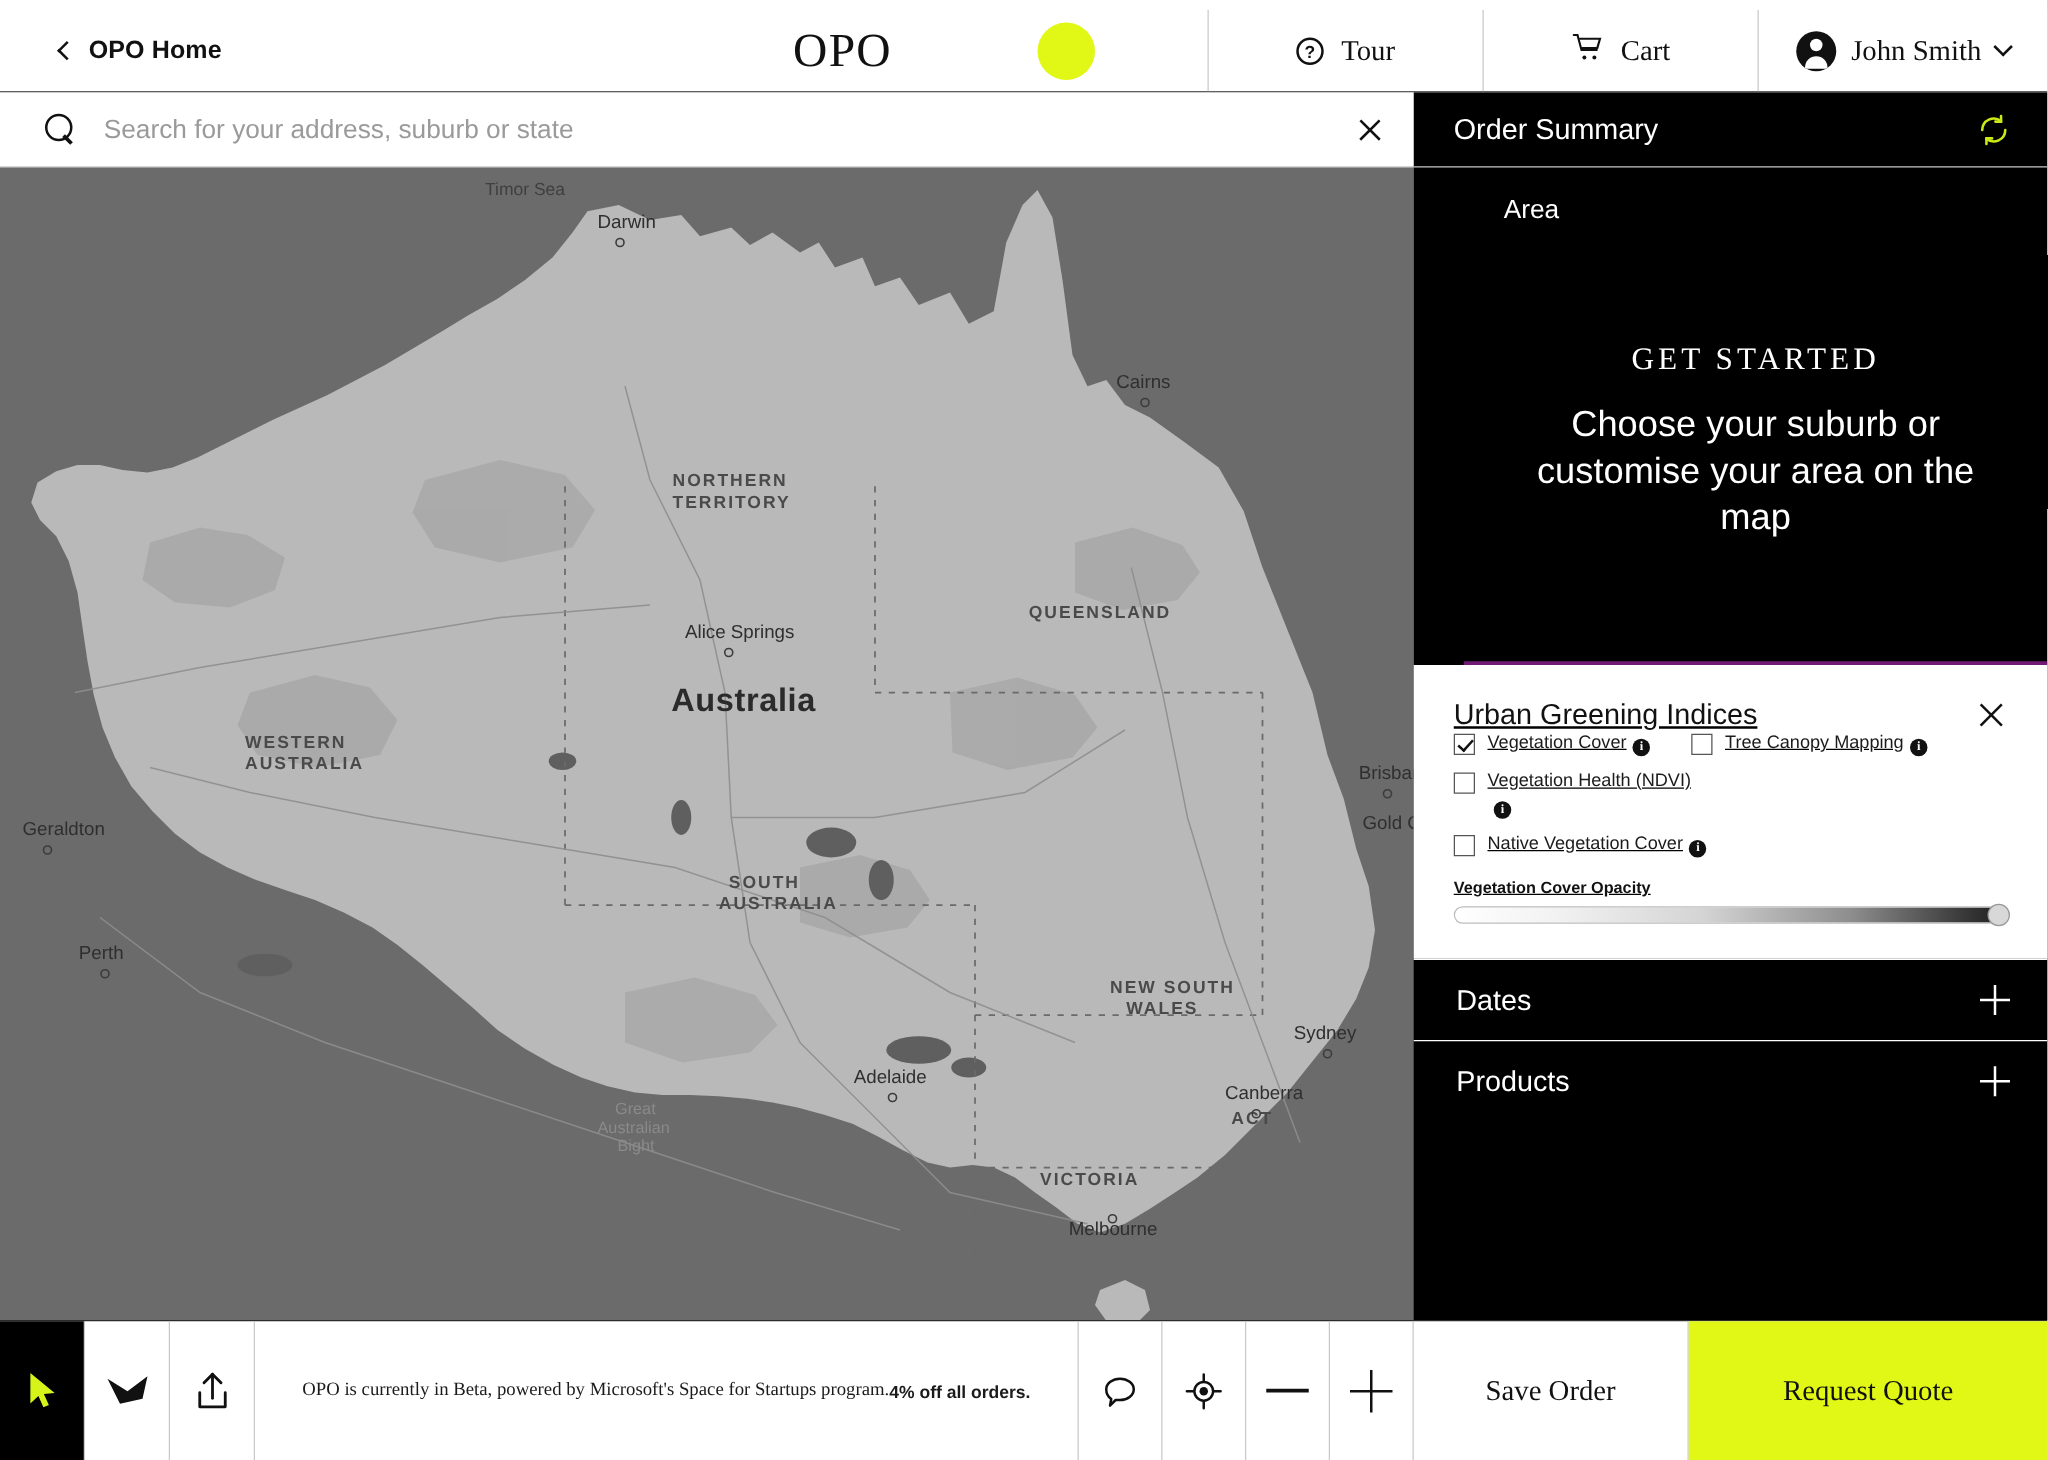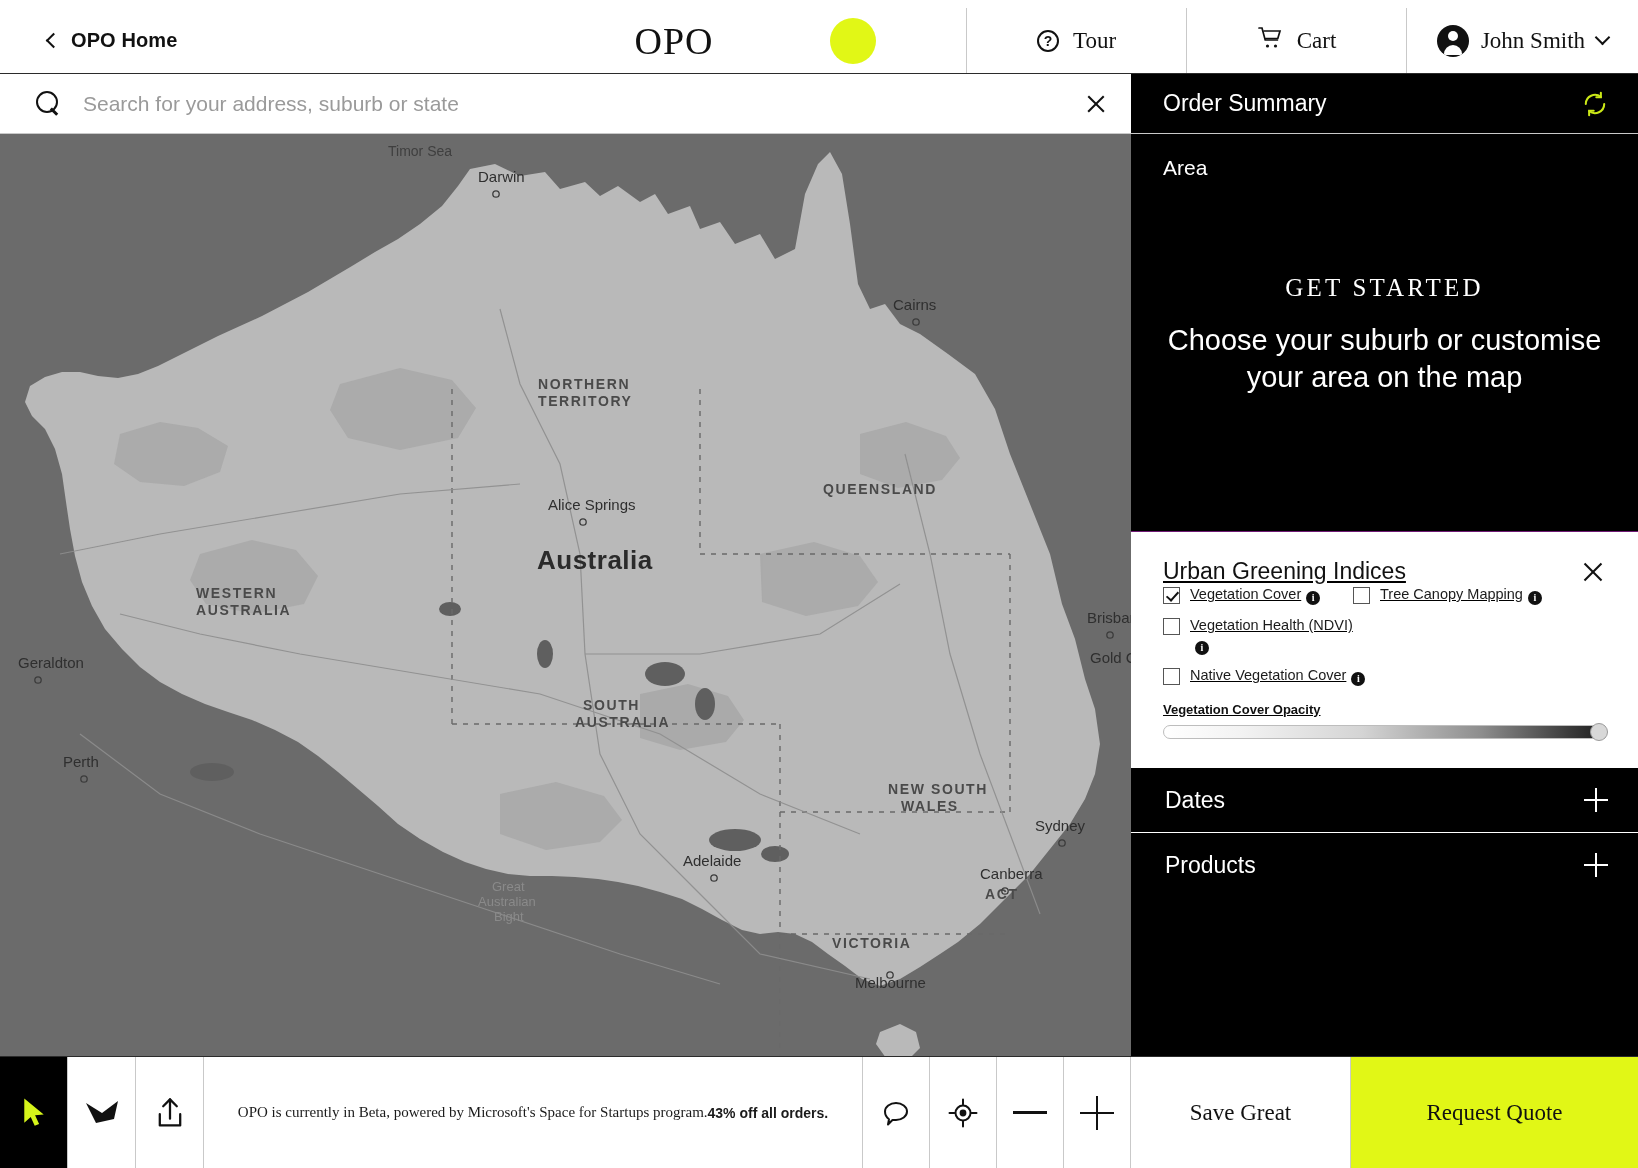--- a/index.html
+++ b/index.html
@@ -162,23 +162,24 @@
   .rail-head {
     height:60px; flex:0 0 60px;
     display:flex; align-items:center; justify-content:space-between;
     padding:0 30px 0 32px;
     border-bottom:1px solid #c9c9c9;
   }
   .rail-head-title { color:#fff; font-size:23px; }
   .refresh-ic { width:26px; height:26px; cursor:pointer; }
   .rail-area {
     height:398px; flex:0 0 398px;
-    border-bottom:1px solid #701a75;
+    border-bottom:3px solid #701a75;
     padding:22px 32px 0 32px;
     position:relative;
+    margin-left:40px;
   }
   .rail-area-label { color:#fff; font-size:21px; }
   .gs-wrap {
     position:absolute; left:0; right:0; top:140px;
     text-align:center; padding:0 36px;
   }
   .gs-kicker {
     font-family:"Liberation Serif", serif;
     color:#fff; font-size:25px; letter-spacing:3.2px;
   }
@@ -540,37 +541,37 @@
     </div>
     <div class="bb-cell bb-tool">
       <svg width="30" height="34" viewBox="0 0 26 30" fill="none" stroke="#111" stroke-width="2" stroke-linecap="round" stroke-linejoin="round">
         <path d="M13 20 L13 3"></path>
         <polyline points="7,9 13,3 19,9"></polyline>
         <path d="M4 16 L4 26 L22 26 L22 16"></path>
       </svg>
     </div>
     <div class="bb-cell bb-banner">
       <span>OPO is currently in Beta, powered by Microsoft's Space for Startups program. </span>
-        <b>43% off all orders.</b>
+        <b>4% off all orders.</b>
     </div>
     <div class="bb-cell bb-ctl">
       <svg width="28" height="28" viewBox="0 0 28 28" fill="none" stroke="#111" stroke-width="2">
         <path d="M14 4 C20 4 25 7.8 25 12.5 C25 17.2 20 21 14 21 L10.5 21 L6 25.5 L7 20.2 C4.5 18.4 3 15.6 3 12.5 C3 7.8 8 4 14 4 Z" stroke-linejoin="round"></path>
       </svg>
     </div>
     <div class="bb-cell bb-ctl">
       <svg width="30" height="30" viewBox="0 0 30 30" fill="none" stroke="#111" stroke-width="2">
         <circle cx="15" cy="15" r="7.5"></circle>
         <circle cx="15" cy="15" r="3.4" fill="#111" stroke="none"></circle>
         <path d="M15 1.5 L15 6.5 M15 23.5 L15 28.5 M1.5 15 L6.5 15 M23.5 15 L28.5 15" stroke-linecap="round"></path>
       </svg>
     </div>
     <div class="bb-cell bb-ctl">
       <span class="minus-g"></span>
     </div>
     <div class="bb-cell bb-ctl">
       <span class="plus-g"></span>
     </div>
-    <div class="bb-cell bb-save">Save Great</div>
+    <div class="bb-cell bb-save">Save Order</div>
     <div class="bb-cell bb-quote">Request Quote</div>
   </div>
 
 </div>
 
 </body></html>

